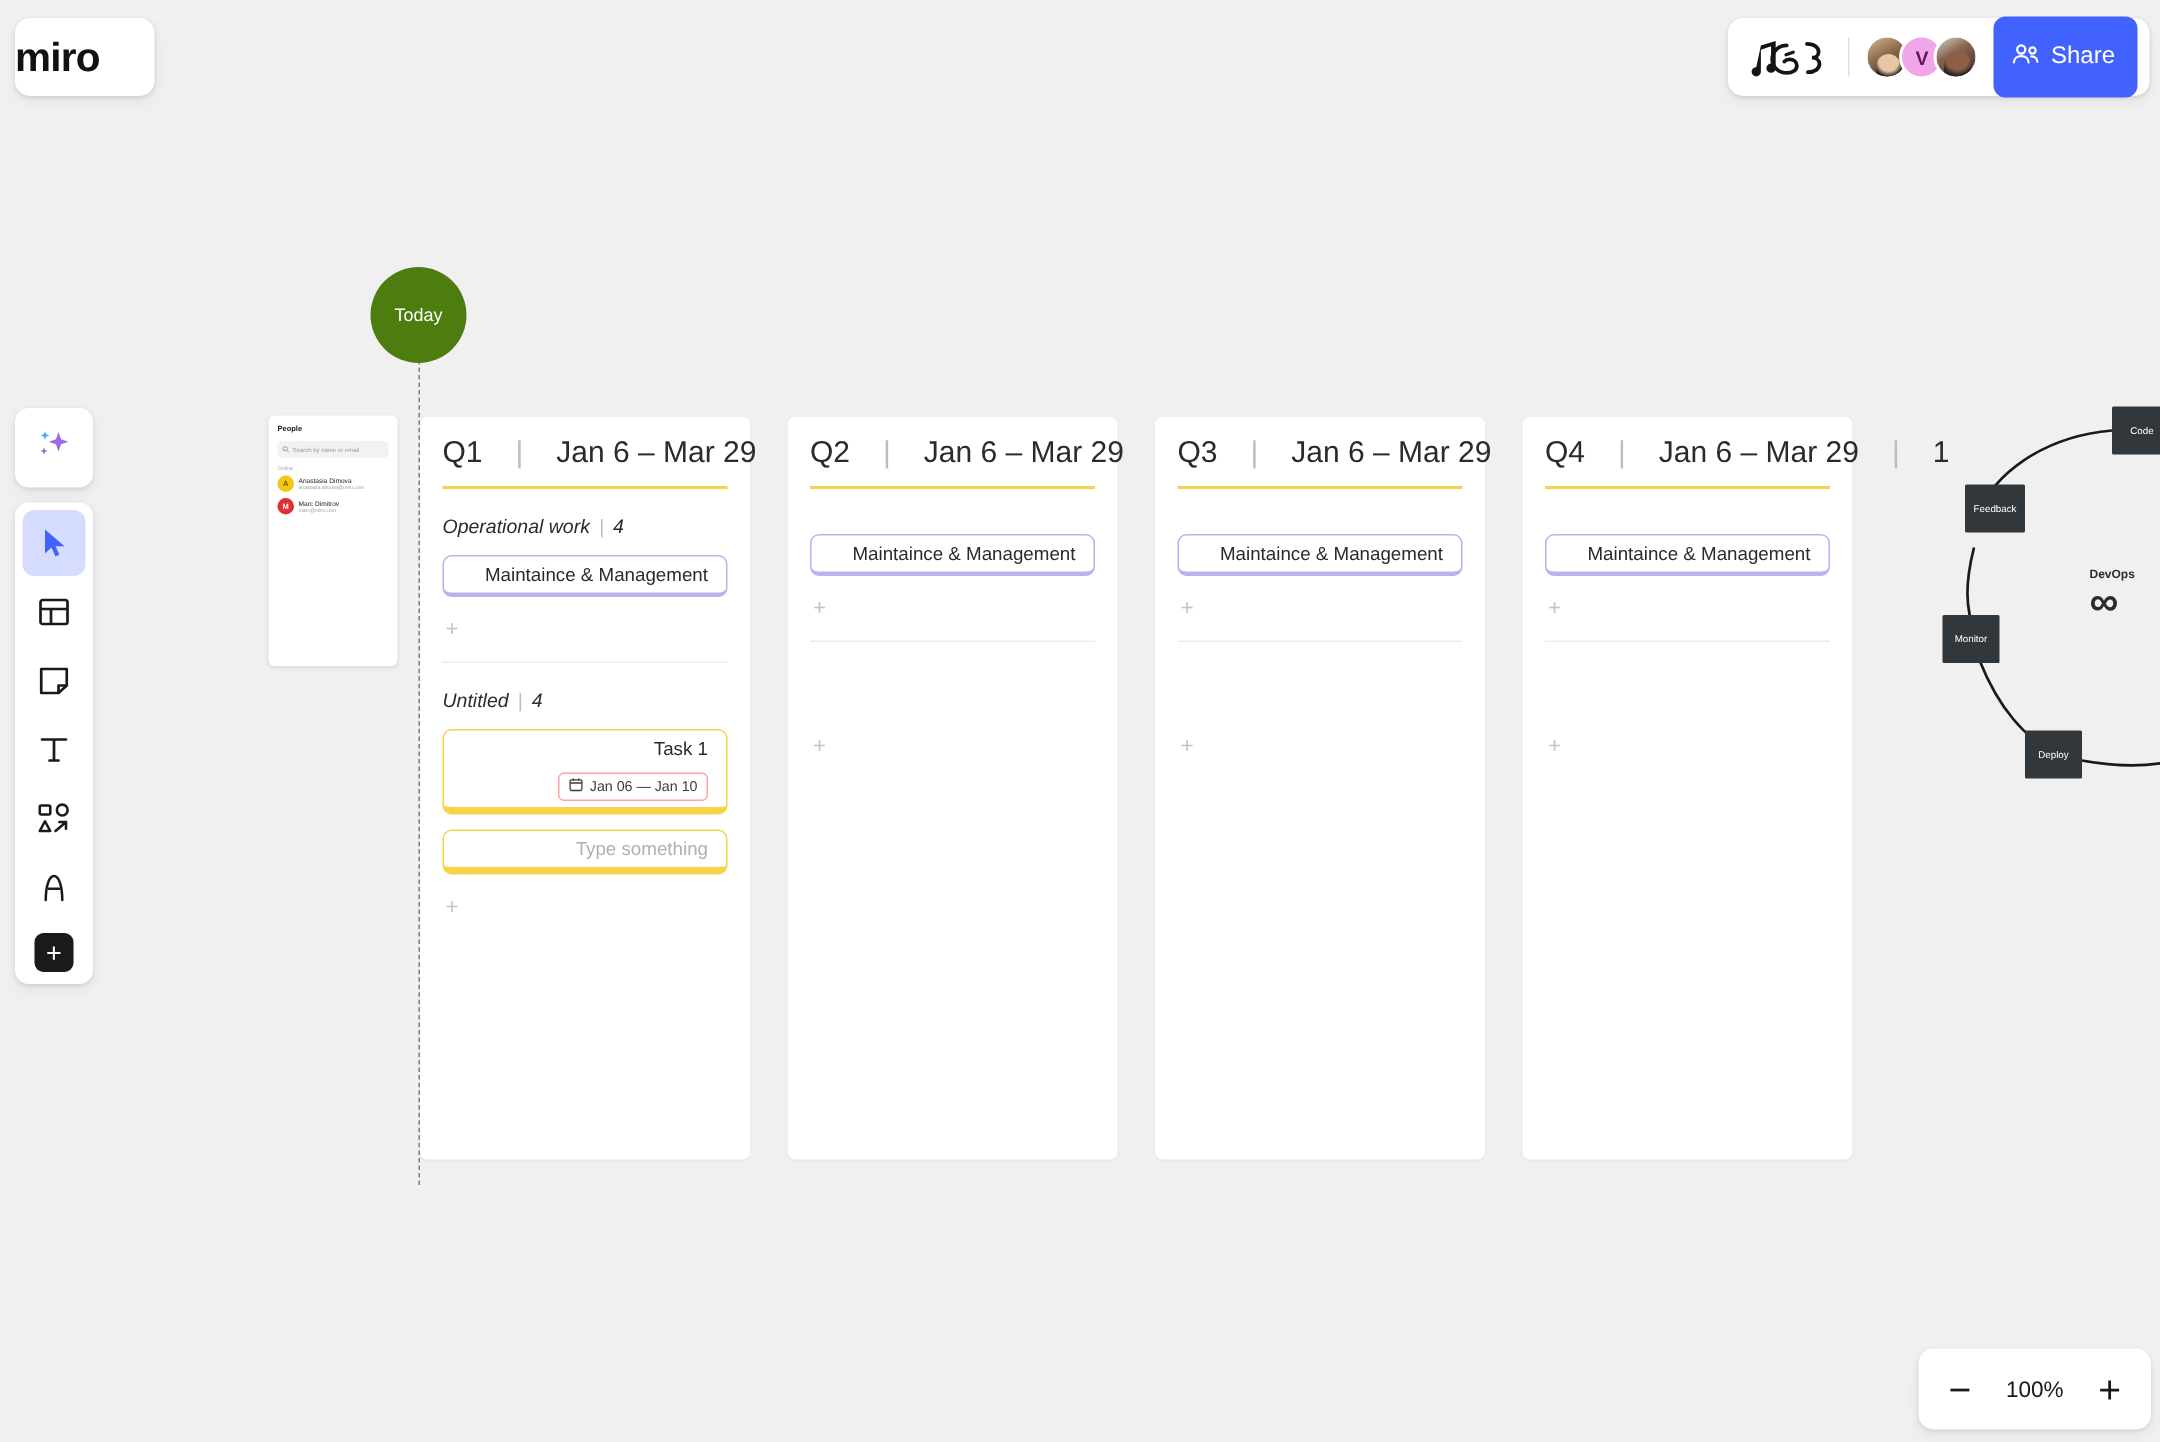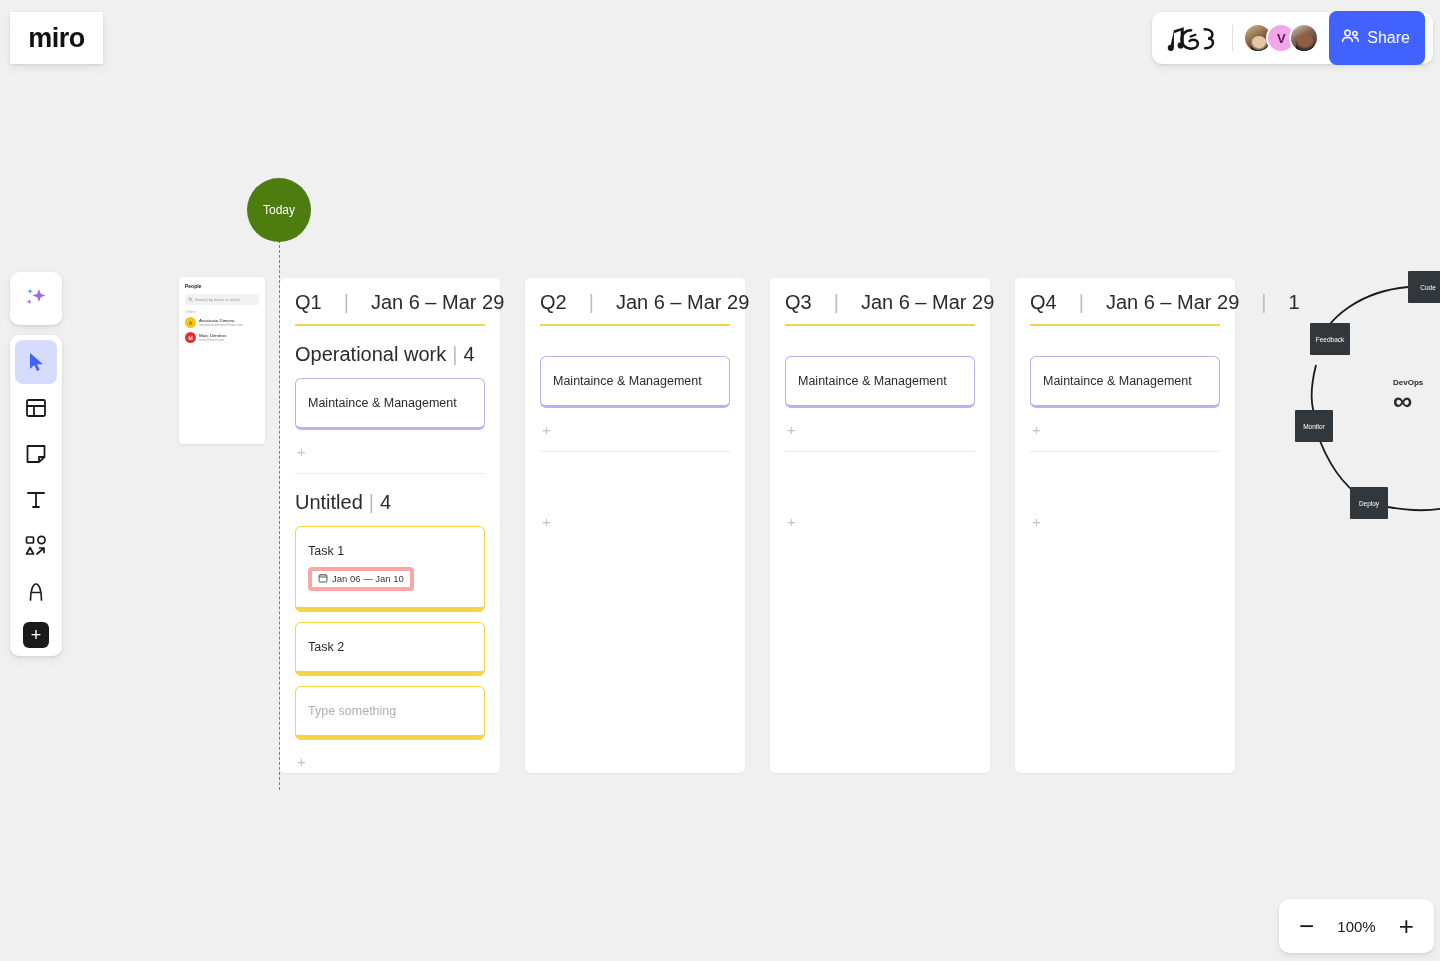--- a/index.html
+++ b/index.html
@@ -8,23 +8,23 @@
     background: #f0f0f0;
     font-family: "Liberation Sans", sans-serif;
     overflow: hidden;
     position: relative;
   }
 
   
   .logo-card {
     position: absolute; left: 10px; top: 12px;
     width: 93px; height: 52px;
-    background: #ffffff; border-radius: 0;
+    background: #ffffff; border-radius: 10px;
     box-shadow: 0 1px 3px rgba(0,0,0,.10), 0 4px 10px rgba(0,0,0,.05);
-    display: flex; align-items: center; justify-content: center;
+    display: flex; align-items: center; justify-content: flex-start;
   }
   .logo-text {
     font-size: 27px; font-weight: 700; color: #121212;
     letter-spacing: -0.5px; line-height: 1;
   }
 
   .top-right-card {
     position: absolute; right: 7px; top: 12px;
     height: 52px;
     background: #ffffff; border-radius: 10px;
@@ -151,39 +151,39 @@
   .col-header {
     font-size: 20px; color: #2b2b2b;
     display: flex; align-items: baseline; gap: 22px;
     white-space: nowrap;
   }
   .col-header .sep { color: #bdbdbd; font-weight: 300; }
   .col-header .count { color: #2b2b2b; }
   .col-underline { height: 2px; background: #f6d44a; margin: 10px 0 0 0; }
 
   .group-title {
-    font-size: 20px; color: #2b2b2b; margin: 17px 0 12px 0;
-    display: flex; align-items: flex-end; gap: 6px;
+    font-size: 13px; color: #2b2b2b; margin: 17px 0 12px 0;
+    display: flex; align-items: flex-end; gap: 6px; font-style: italic;
   }
   .group-title .sep { color: #bdbdbd; font-weight: 300; }
 
   .card-spacer { height: 30px; }
 
   .card {
     background: #fff; border-radius: 6px;
-    padding: 16px 12px; font-size: 12.5px; color: #2b2b2b;
-    margin-bottom: 10px; cursor: pointer;
+    padding: 4px 12px; font-size: 12.5px; color: #2b2b2b;
+    margin-bottom: 10px; cursor: pointer; text-align: right;
   }
   .card.lav { border: 1.5px solid #b7b3ef; border-bottom-width: 3px; }
   .card.yel { border: 1.5px solid #f6d44a; border-bottom: 5px solid #f6d44a; }
   .card.yel.empty { color: #b0b0b0; }
   .card-title { line-height: 1.3; }
   .date-chip {
     display: inline-flex; align-items: center; gap: 4px;
-    border: 4px solid #fca5a5; border-radius: 4px;
+    border: 1px solid #fca5a5; border-radius: 4px;
     padding: 2px 6px; margin-top: 7px;
     font-size: 9.5px; color: #3a3a3a;
   }
 
   .add-row {
     color: #c4c4c4; font-size: 15px; line-height: 1;
     padding: 4px 0 0 2px; cursor: pointer; user-select: none;
   }
   .col-divider { height: 1px; background: #ececec; margin: 14px 0 0 0; }
   .spacer-lg { height: 58px; }
@@ -391,23 +391,20 @@
       <div class="date-chip">
         <span>
           <svg width="10" height="10" viewBox="0 0 14 14" fill="none" stroke="#3a3a3a" stroke-width="1.2">
             <rect x="1.5" y="2.6" width="11" height="10" rx="1.3"></rect>
               <path d="M1.5 5.6h11M4.5 1.4v2.2M9.5 1.4v2.2"></path>
           </svg>
         </span>
         <span>Jan 06 — Jan 10</span>
       </div>
     </div>
-    <div class="card yel">
-      <div class="card-title">Task 2</div>
-    </div>
     <div class="card yel empty">
       <div class="card-title">Type something</div>
     </div>
     <div class="add-row">+</div>
   </div>
 
   <div class="column">
     <div class="col-header">
       <span>Q2</span>
       <span class="sep">|</span>

